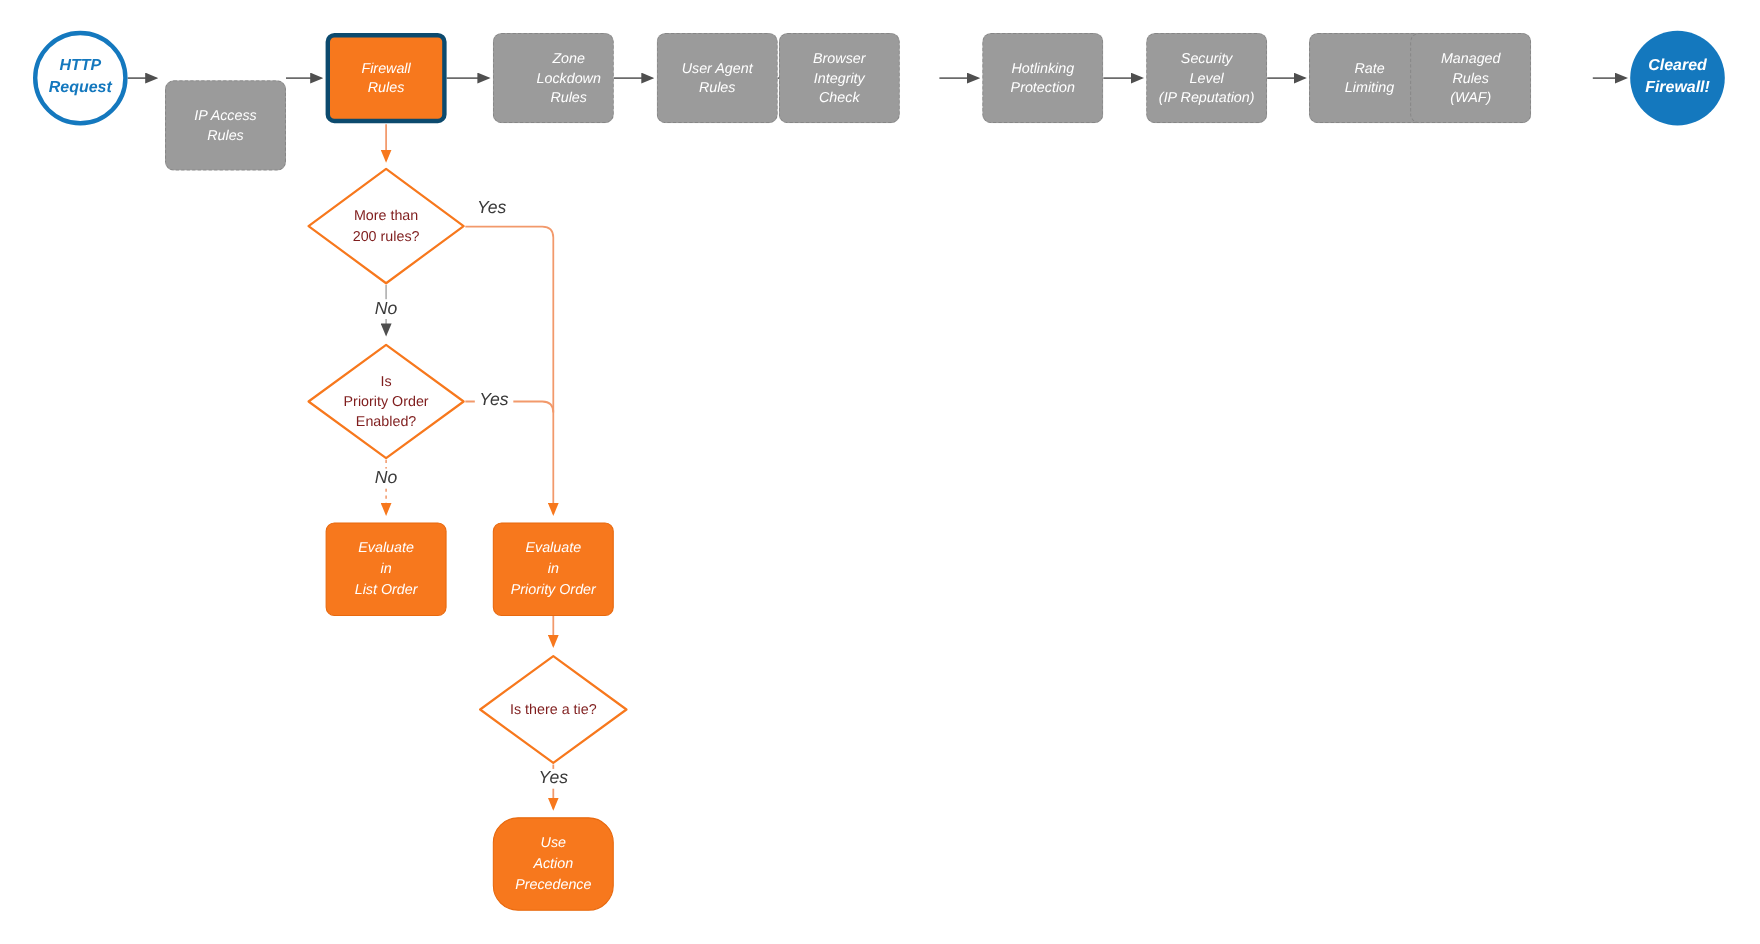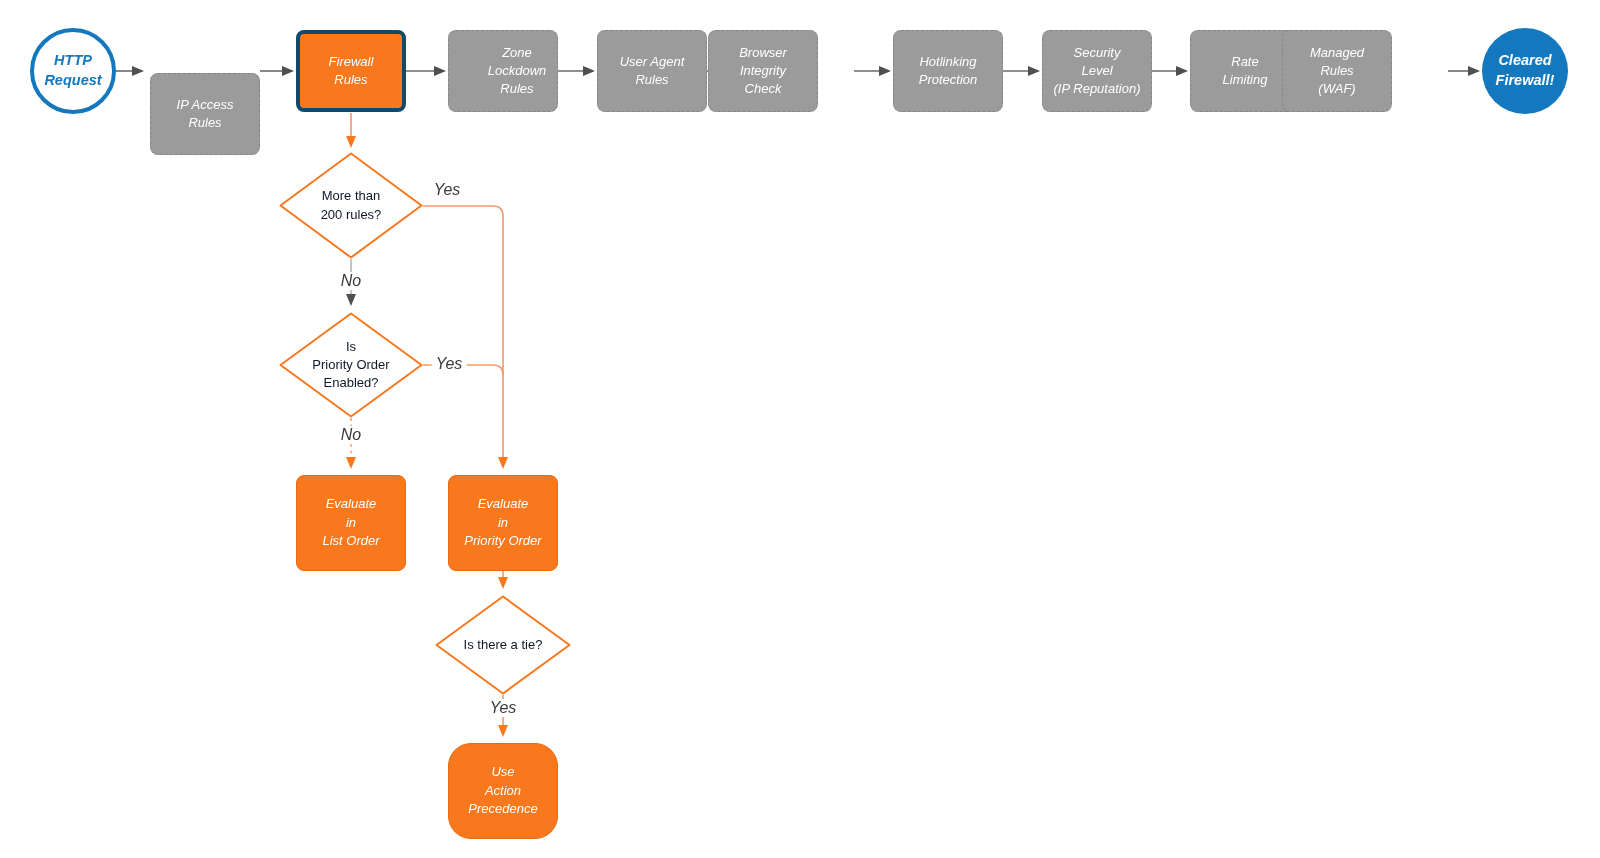--- a/index.html
+++ b/index.html
@@ -18,30 +18,30 @@
     font-size:13px;line-height:1.38;
   }
   .stage.hot{background:#F7781D;border:4px solid #0c4a6e;}
   .circle{
     width:86px;height:86px;border-radius:50%;font-weight:bold;font-style:italic;
     font-size:14.5px;line-height:1.35;
   }
   .circle.start{background:#ffffff;border:4px solid #1478BE;color:#1478BE;}
   .circle.end{background:#1478BE;color:#ffffff;}
   .process{
-    width:110px;height:96px;border-radius:8px;background:#F7781D;
+    width:110px;height:85px;border-radius:8px;background:#F7781D;
     border:1px solid #E8690E;color:#ffffff;font-style:italic;
     font-size:13px;line-height:1.45;
   }
   .diamond{position:absolute;}
   .diamond svg{position:absolute;left:0;top:0;}
   .diamond-label{
     position:absolute;left:0;top:0;right:0;bottom:0;display:flex;align-items:center;
     justify-content:center;text-align:center;white-space:pre-line;
-    font-size:13px;line-height:1.4;color:#0f172a;
+    font-size:13px;line-height:1.4;color:#7f1d1d;
   }
   .edge-label{
     position:absolute;transform:translate(-50%,-50%);background:#ffffff;
     padding:0 4px;font-style:italic;font-size:16px;color:#3A3A3A;
   }
 </style>
 </head>
 <body>
 
 <div id="canvas">

